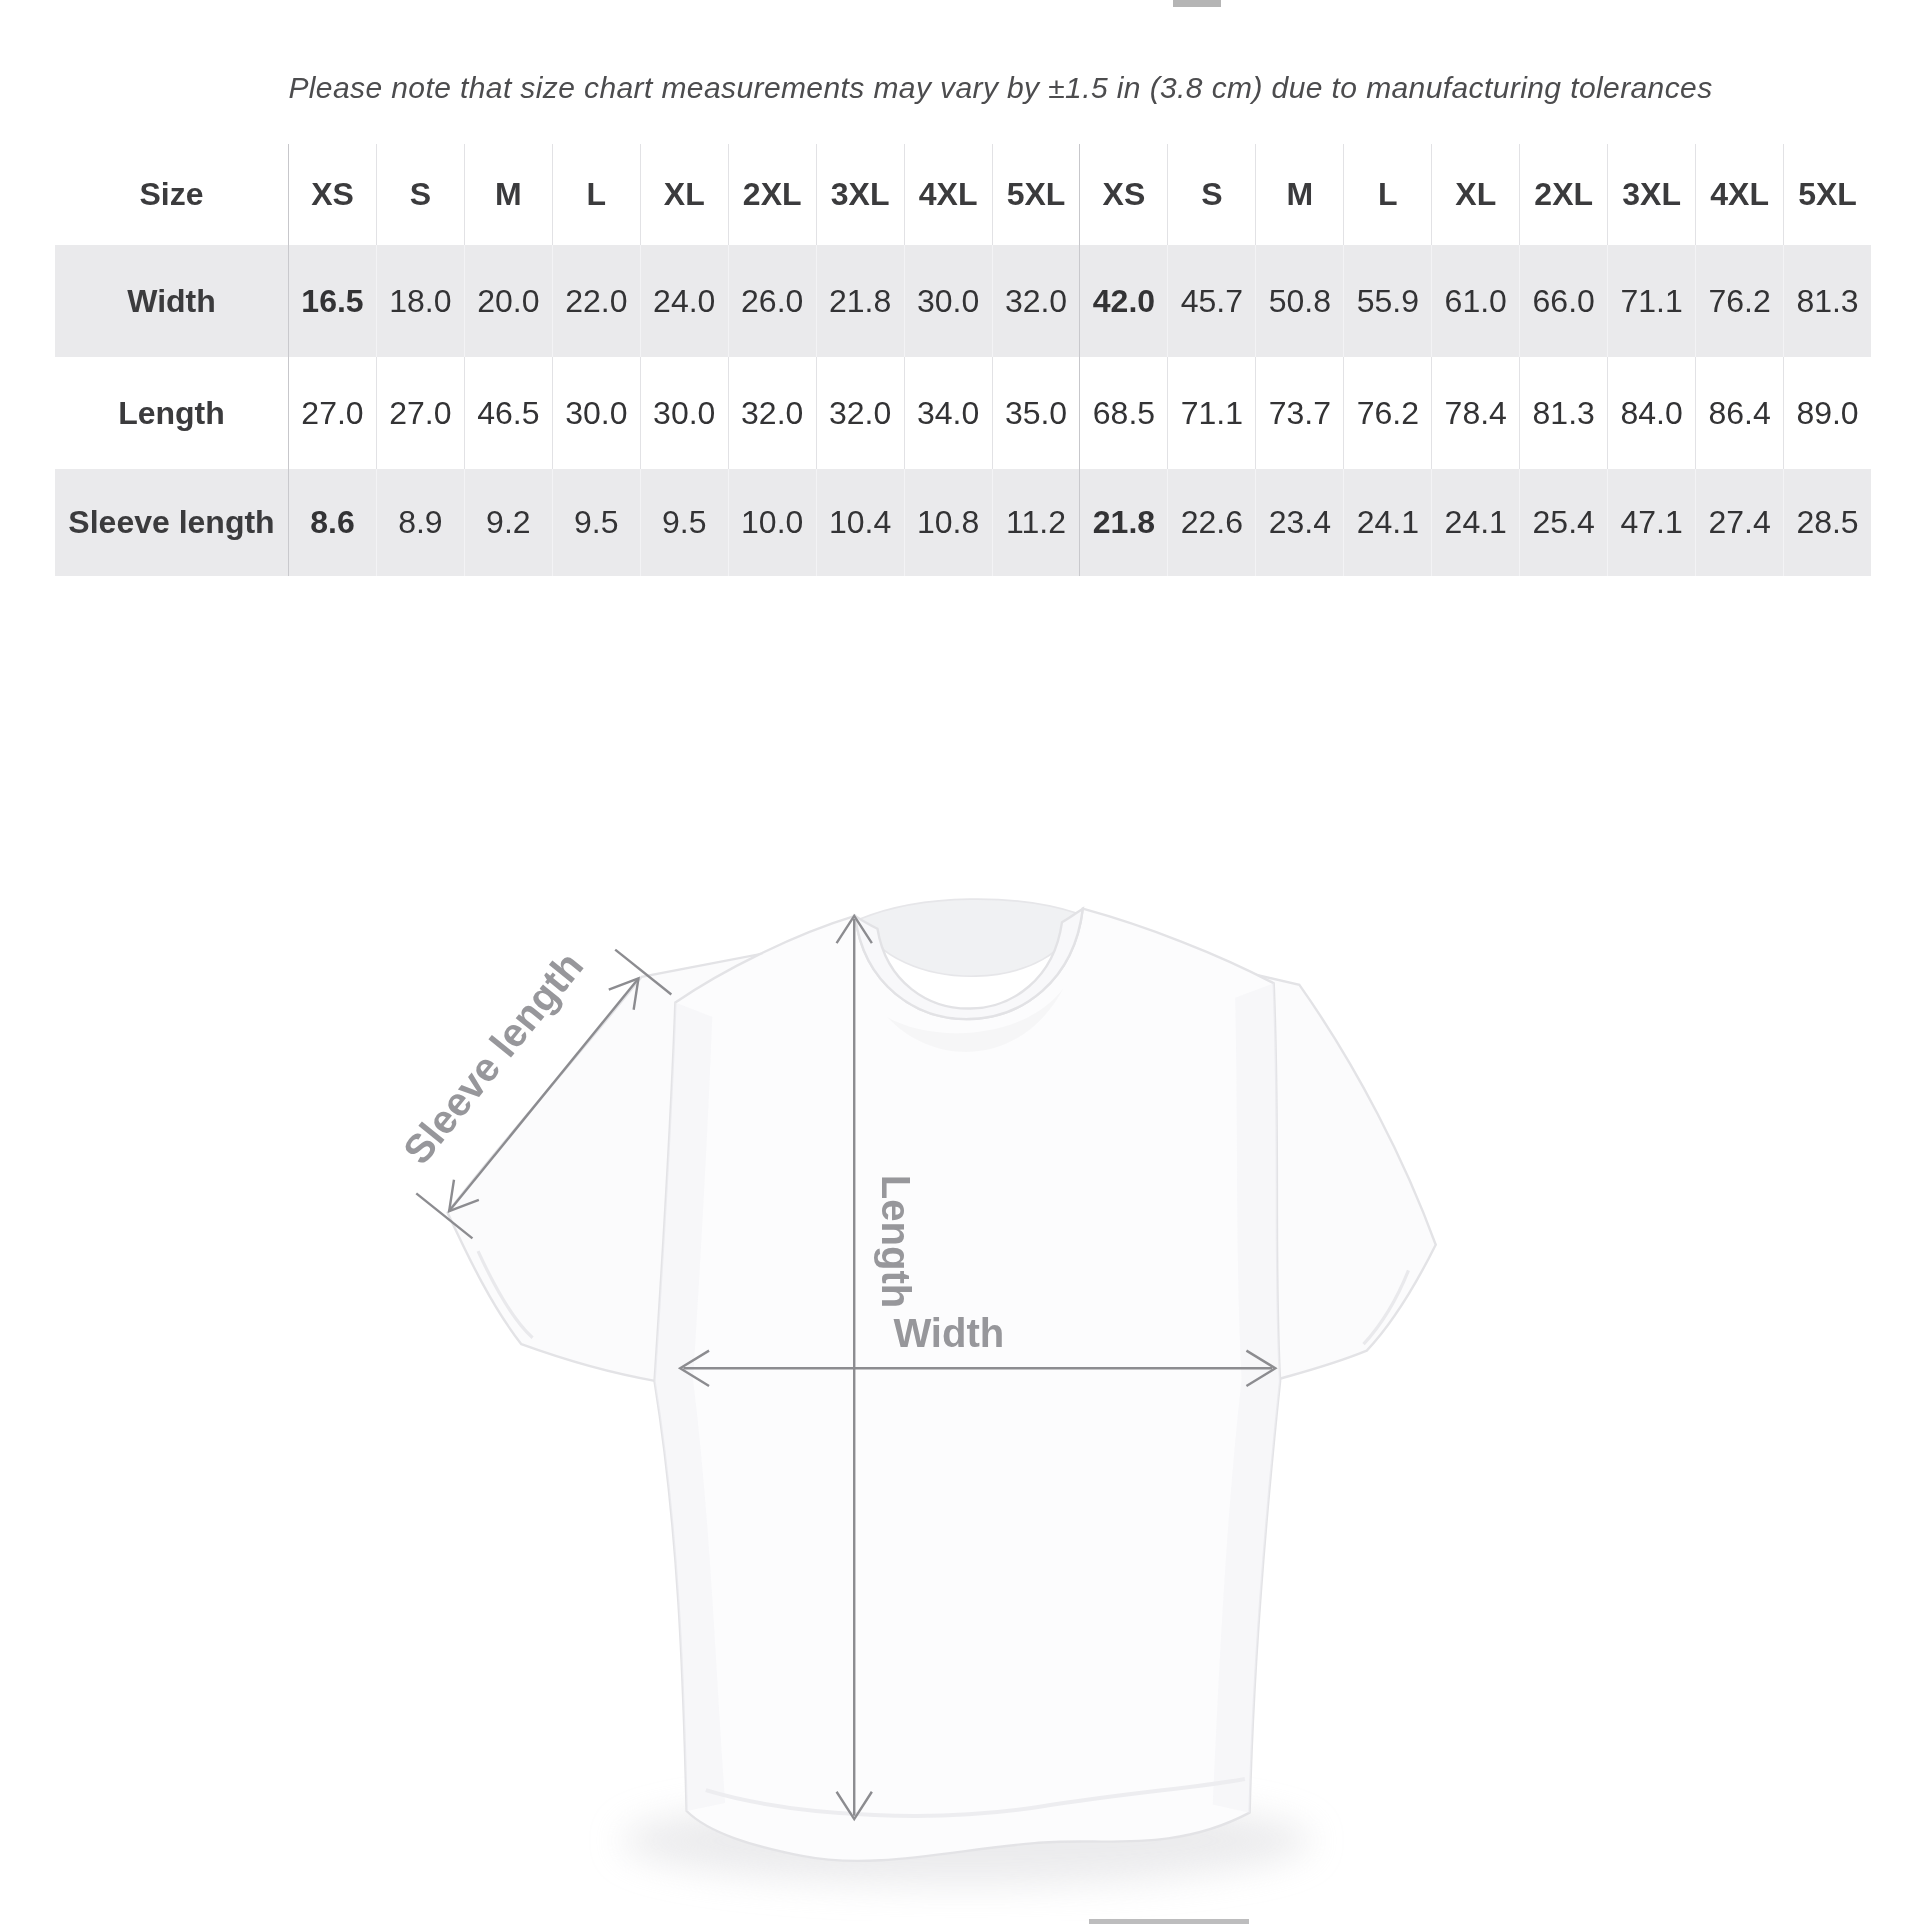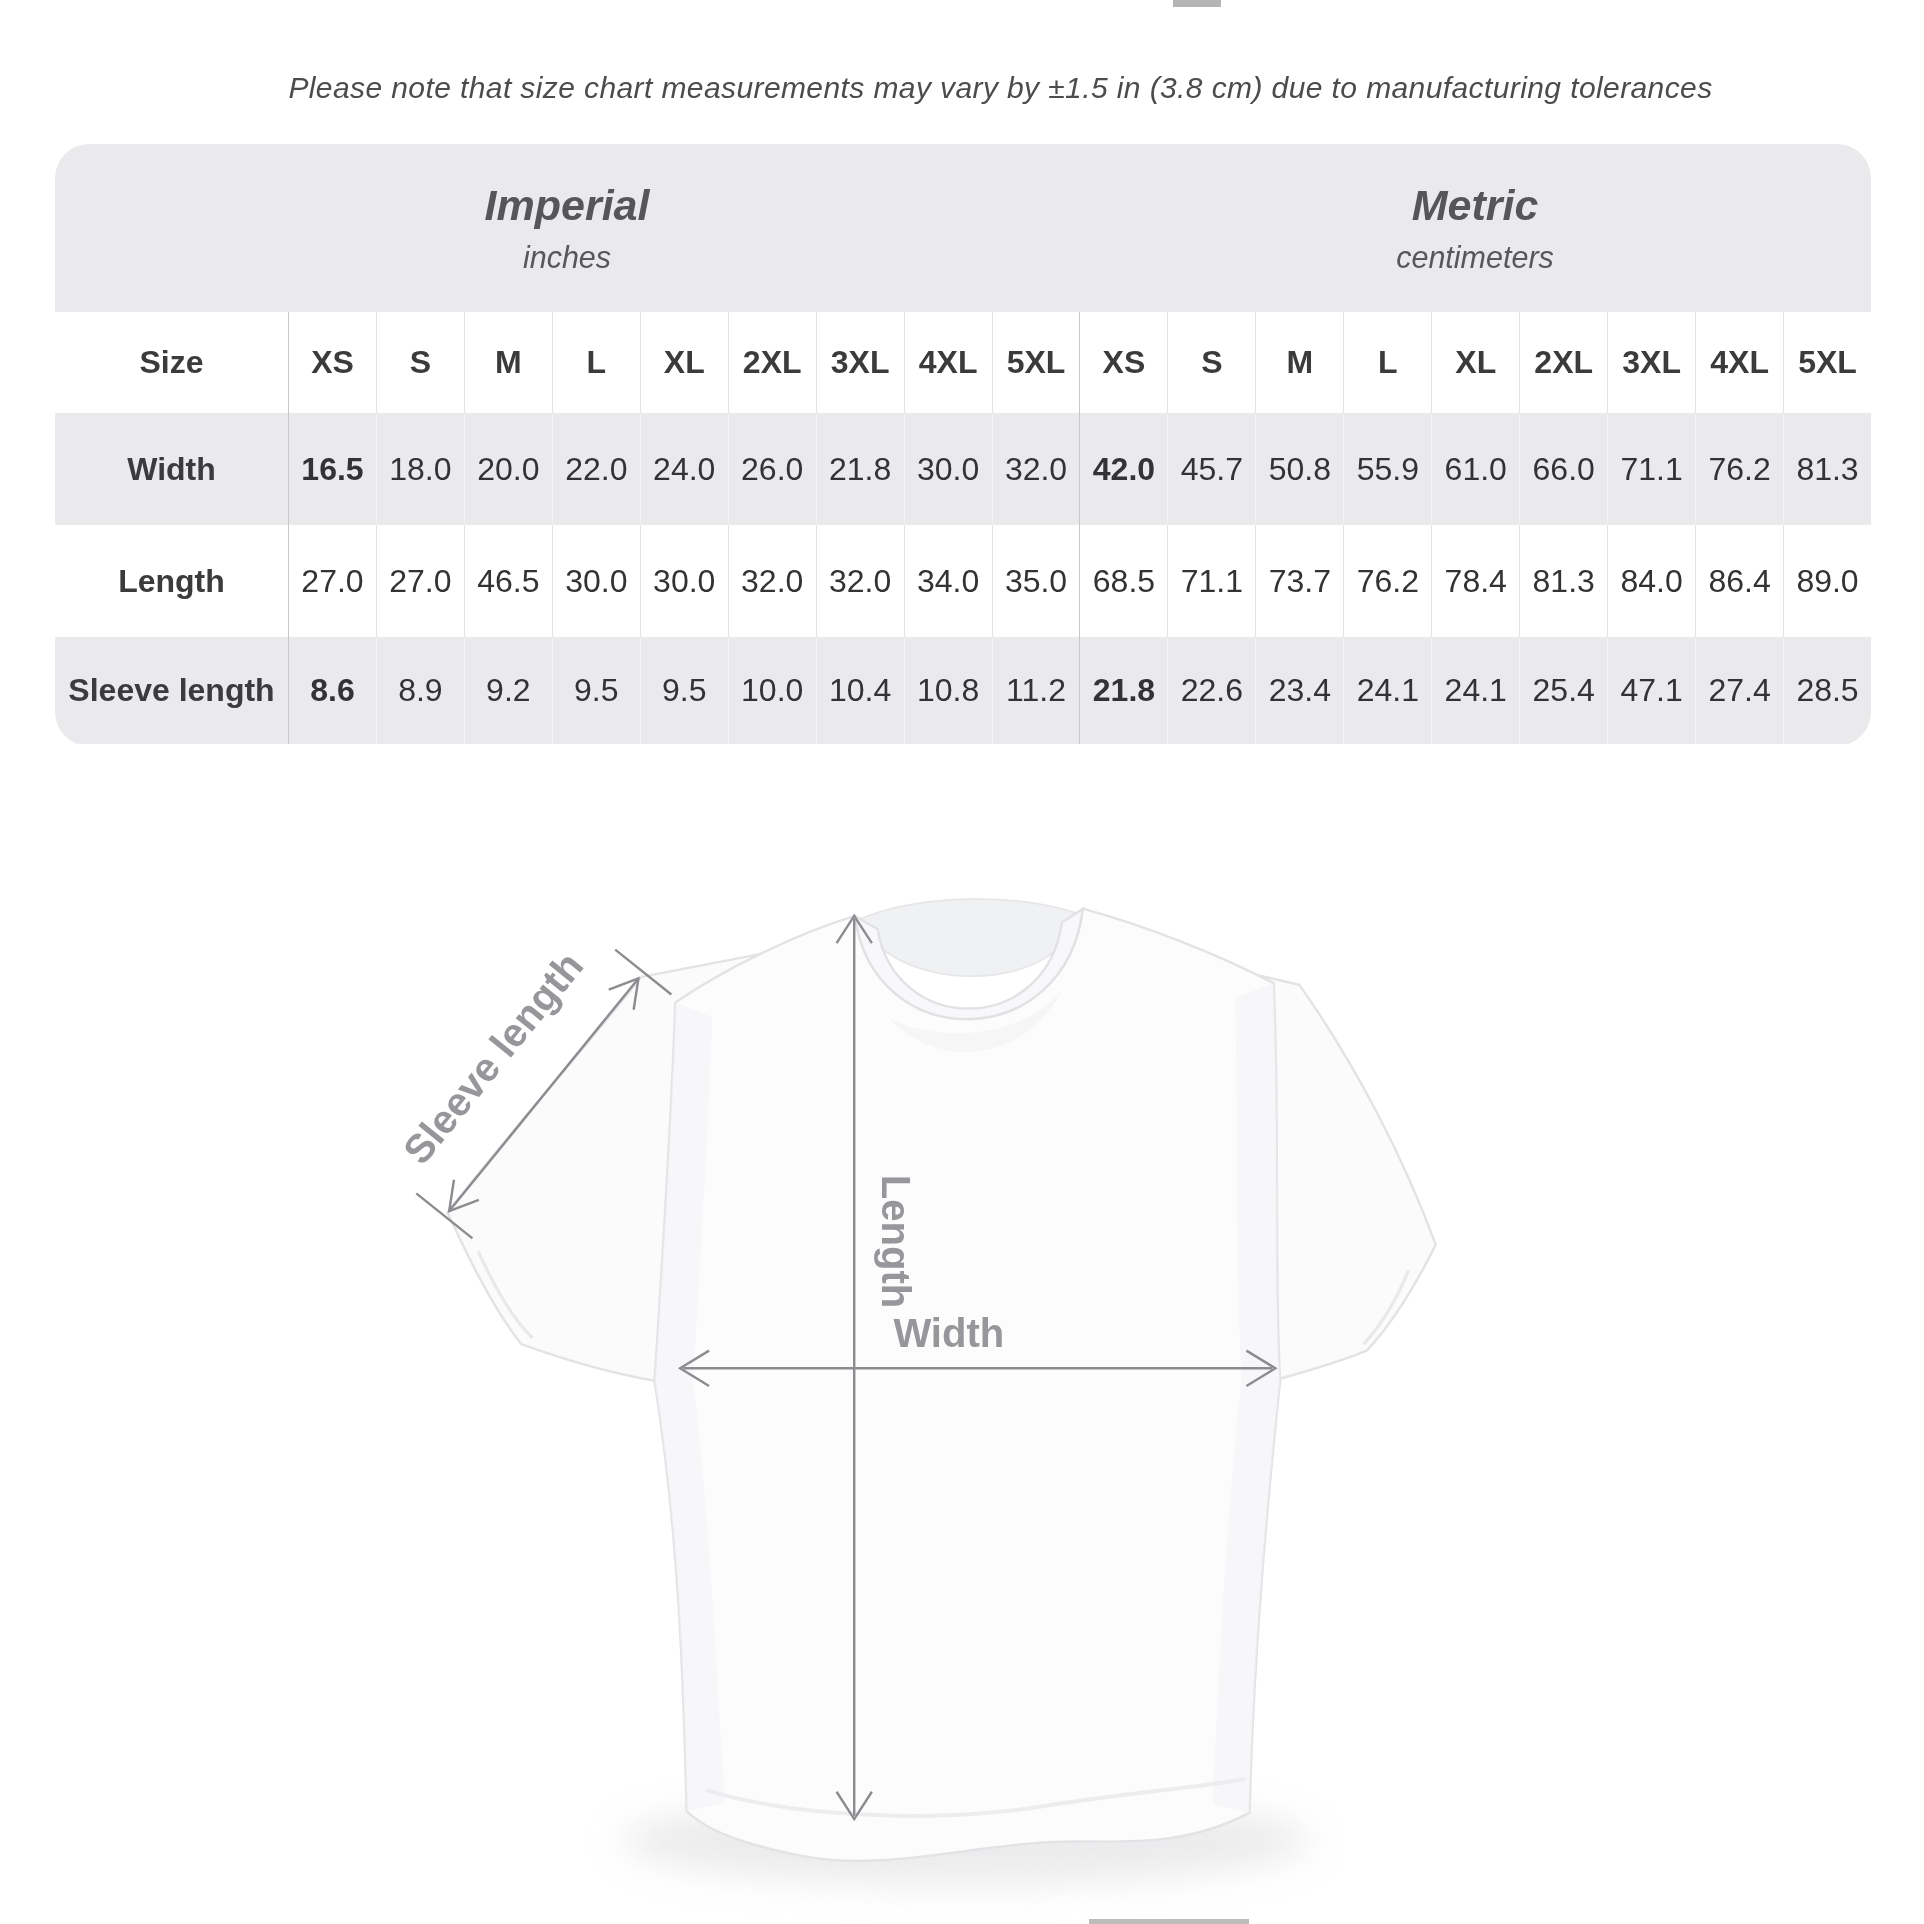--- a/index.html
+++ b/index.html
@@ -44,30 +44,20 @@
   
   .artifact-top{position:absolute;left:1173px;top:0;width:48px;height:7.2px;background:#5a5a5c;opacity:.45;}
   .artifact-bottom{position:absolute;left:1089px;top:1919px;width:160px;height:6.4px;background:#5a5a5c;opacity:.4;}
 </style>
 </head>
 <body>
 
 <div class="note">Please note that size chart measurements may vary by ±1.5 in (3.8 cm) due to manufacturing tolerances</div>
 
 <div class="size-table">
-  <div class="unit-band">
-    <div class="unit">
-      <div class="unit-title">Imperial</div>
-      <div class="unit-sub">inches</div>
-    </div>
-    <div class="unit">
-      <div class="unit-title">Metric</div>
-      <div class="unit-sub">centimeters</div>
-    </div>
-  </div>
   <div id="table-rows">
       <div class="row row-sizes">
         <div class="cell label-cell">Size</div>
         <div class="cell sep-strong">XS</div>
         <div class="cell sep-light">S</div>
         <div class="cell sep-light">M</div>
         <div class="cell sep-light">L</div>
         <div class="cell sep-light">XL</div>
         <div class="cell sep-light">2XL</div>
         <div class="cell sep-light">3XL</div>

